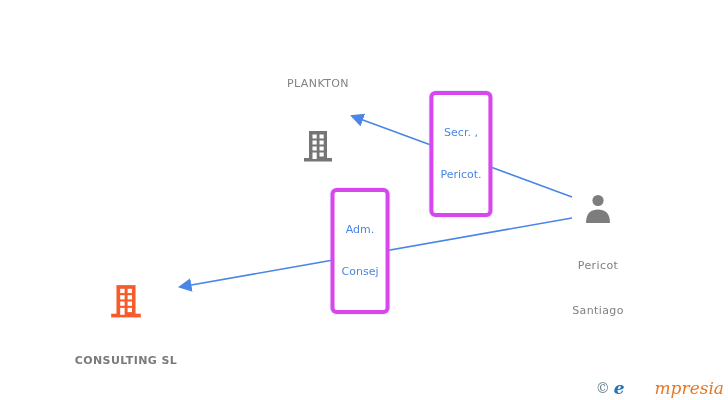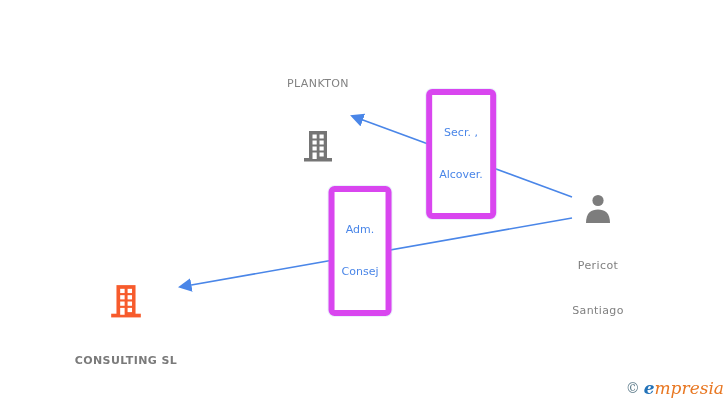--- a/index.html
+++ b/index.html
@@ -25,21 +25,21 @@
   }
   .company-label div, .person-label div { white-space: pre; }
 
   .label-normal { font-weight: normal; color: #828282; }
   .label-bold   { font-weight: bold;   color: #7a7a7a; }
 
   .edge-label {
     position: absolute;
     transform: translate(-50%, -50%);
     background: #ffffff;
-    border: 6px solid #d946ef;
+    border: 4px solid #d946ef;
     border-radius: 6px;
     padding: 3px 7px;
     text-align: center;
     font-size: 11px;
     line-height: 14px;
     color: #4a86e8;
     white-space: pre;
     box-shadow: 0 0 0 1px rgba(170, 200, 240, 0.25);
   }
 
@@ -61,21 +61,21 @@
     bottom: 2px;
     font-family: "DejaVu Serif", "Liberation Serif", serif;
     font-style: italic;
     font-size: 17px;
     line-height: 20px;
     cursor: pointer;
     white-space: nowrap;
   }
   #watermark .copy { font-style: normal; color: #5f7d8c; font-size: 14px; margin-right: 4px; vertical-align: 1px; }
   #watermark .brand-e { color: #2272b8; font-weight: bold; }
-  #watermark .brand-rest { color: #e87722; }
+  #watermark .brand-rest { color: #e87722; margin-left: 30px; }
 </style>
 </head>
 <body>
 
 <div id="canvas">
 
   <svg id="edges-layer" width="728" height="400" viewBox="0 0 728 400">
     <defs>
       <marker id="arrowhead" viewBox="0 0 10 10" refX="8.5" refY="5" markerWidth="8.5" markerHeight="8.5" orient="auto-start-reverse">
         <path d="M0,0 L10,5 L0,10 z" fill="#4a86e8"></path>
@@ -137,21 +137,21 @@
         <rect x="18.5" y="23.5" width="4.2" height="4"></rect>
       </g>
     </svg>
     <div class="company-label label-bold">
       <div>CONSULTING SL</div>
     </div>
   </div>
 
   <div class="edge-label" id="edge-label-1">
     <div>Secr. ,</div>
-    <div>Alcover.</div>
+    <div>Pericot.</div>
   </div>
   <div class="edge-label" id="edge-label-2">
     <div>Adm.</div>
     <div>Consej</div>
   </div>
 
   <div id="watermark">
     <span class="copy">©</span><span class="brand-e">e</span><span class="brand-rest">mpresia</span>
   </div>
 

